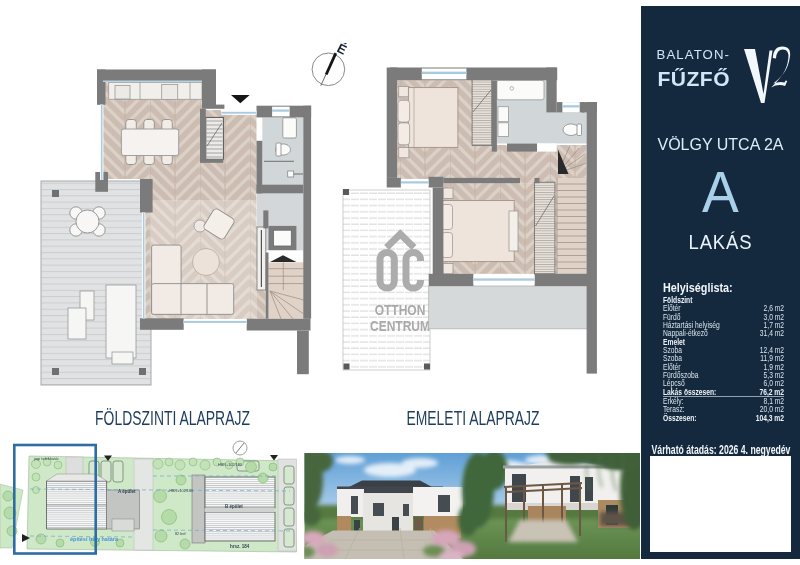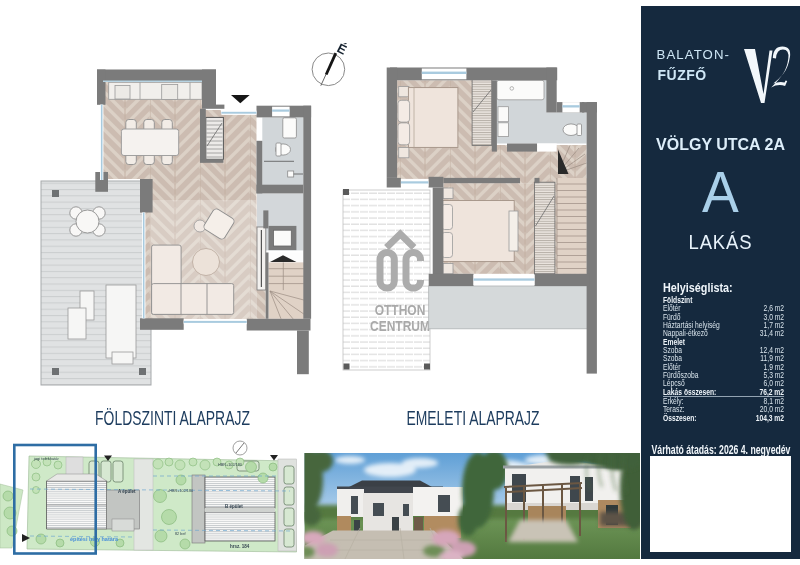--- a/index.html
+++ b/index.html
@@ -586,30 +586,30 @@
 <path d="M612,453 q-2,20 4,38"></path>
 <path d="M624,453 q-3,22 2,40"></path>
 </g>
 </g>
 </g>
 </svg>
 
 <div class="abs" style="left:641px;top:5.5px;width:159px;height:553px;background:#15293e;color:#cfe7f6">
 
 <div class="abs" style="left:15.5px;top:41px;font-size:13.2px;font-weight:normal;letter-spacing:1.1px">BALATON-</div>
-<div class="abs" style="left:16.5px;top:61px;font-size:14px;font-weight:bold;letter-spacing:0.5px">FŰZFŐ</div>
+<div class="abs" style="left:16.5px;top:61px;font-size:21px;font-weight:bold;letter-spacing:0.5px">FŰZFŐ</div>
 
 <svg class="abs" style="left:101px;top:39px" width="50" height="60" viewBox="0 0 50 60">
 <polygon points="2,4 13,4 21.5,49 27.5,5.5 30.5,5.5 22.5,58 19,58" fill="#f2f7fb"></polygon>
 <g transform="translate(3.5,0) scale(1.07,1)">
         <path d="M25.5,13 q0.5,-11.5 9,-11.5 q8.5,0 7,10.5 q-1.5,10.5 -6,16.5 q-4,5.4 -9.5,10 q6,-2.5 10.5,-1 l1,-2 l1.5,0.5 l-2,5 q-6.5,-2.5 -13,1.5 q8,-8.5 11.5,-14.5 q3.5,-6 4.5,-14.5 q1,-9 -5,-9 q-6,0 -6.5,9 z" fill="#f2f7fb"></path>
       </g>
 </svg>
 
-<div class="abs" style="left:0;top:130.5px;width:159px;text-align:center;font-size:16px;font-weight:bold;color:#ddeefa">VÖLGY UTCA 2A</div>
+<div class="abs" style="left:0;top:130.5px;width:159px;text-align:center;font-size:16px;font-weight:normal;color:#ddeefa">VÖLGY UTCA 2A</div>
 
 <div class="abs" style="left:0;top:152px;width:159px;text-align:center;font-size:58px;color:#a9cfe9;transform:scaleX(0.95)">A</div>
 
 <div class="abs" style="left:0;top:224.5px;width:159px;text-align:center;font-size:21px;color:#e8f3fb;letter-spacing:1px;transform:scaleX(0.88)">LAKÁS</div>
 
 <div class="abs" style="left:21.5px;top:274px;font-size:13.5px;font-weight:bold;color:#f0f6fb;transform:scaleX(0.8);transform-origin:left center;white-space:nowrap">Helyiséglista:</div>
 
 <div class="abs" style="left:22px;top:290.5px;width:155px;transform:scaleX(0.781);transform-origin:top left;font-size:8.6px;line-height:8.35px;color:#d9e4ec">
 <div style="display:flex;justify-content:space-between;font-weight:bold;color:#eef4f9">
         <span>Földszint</span>

